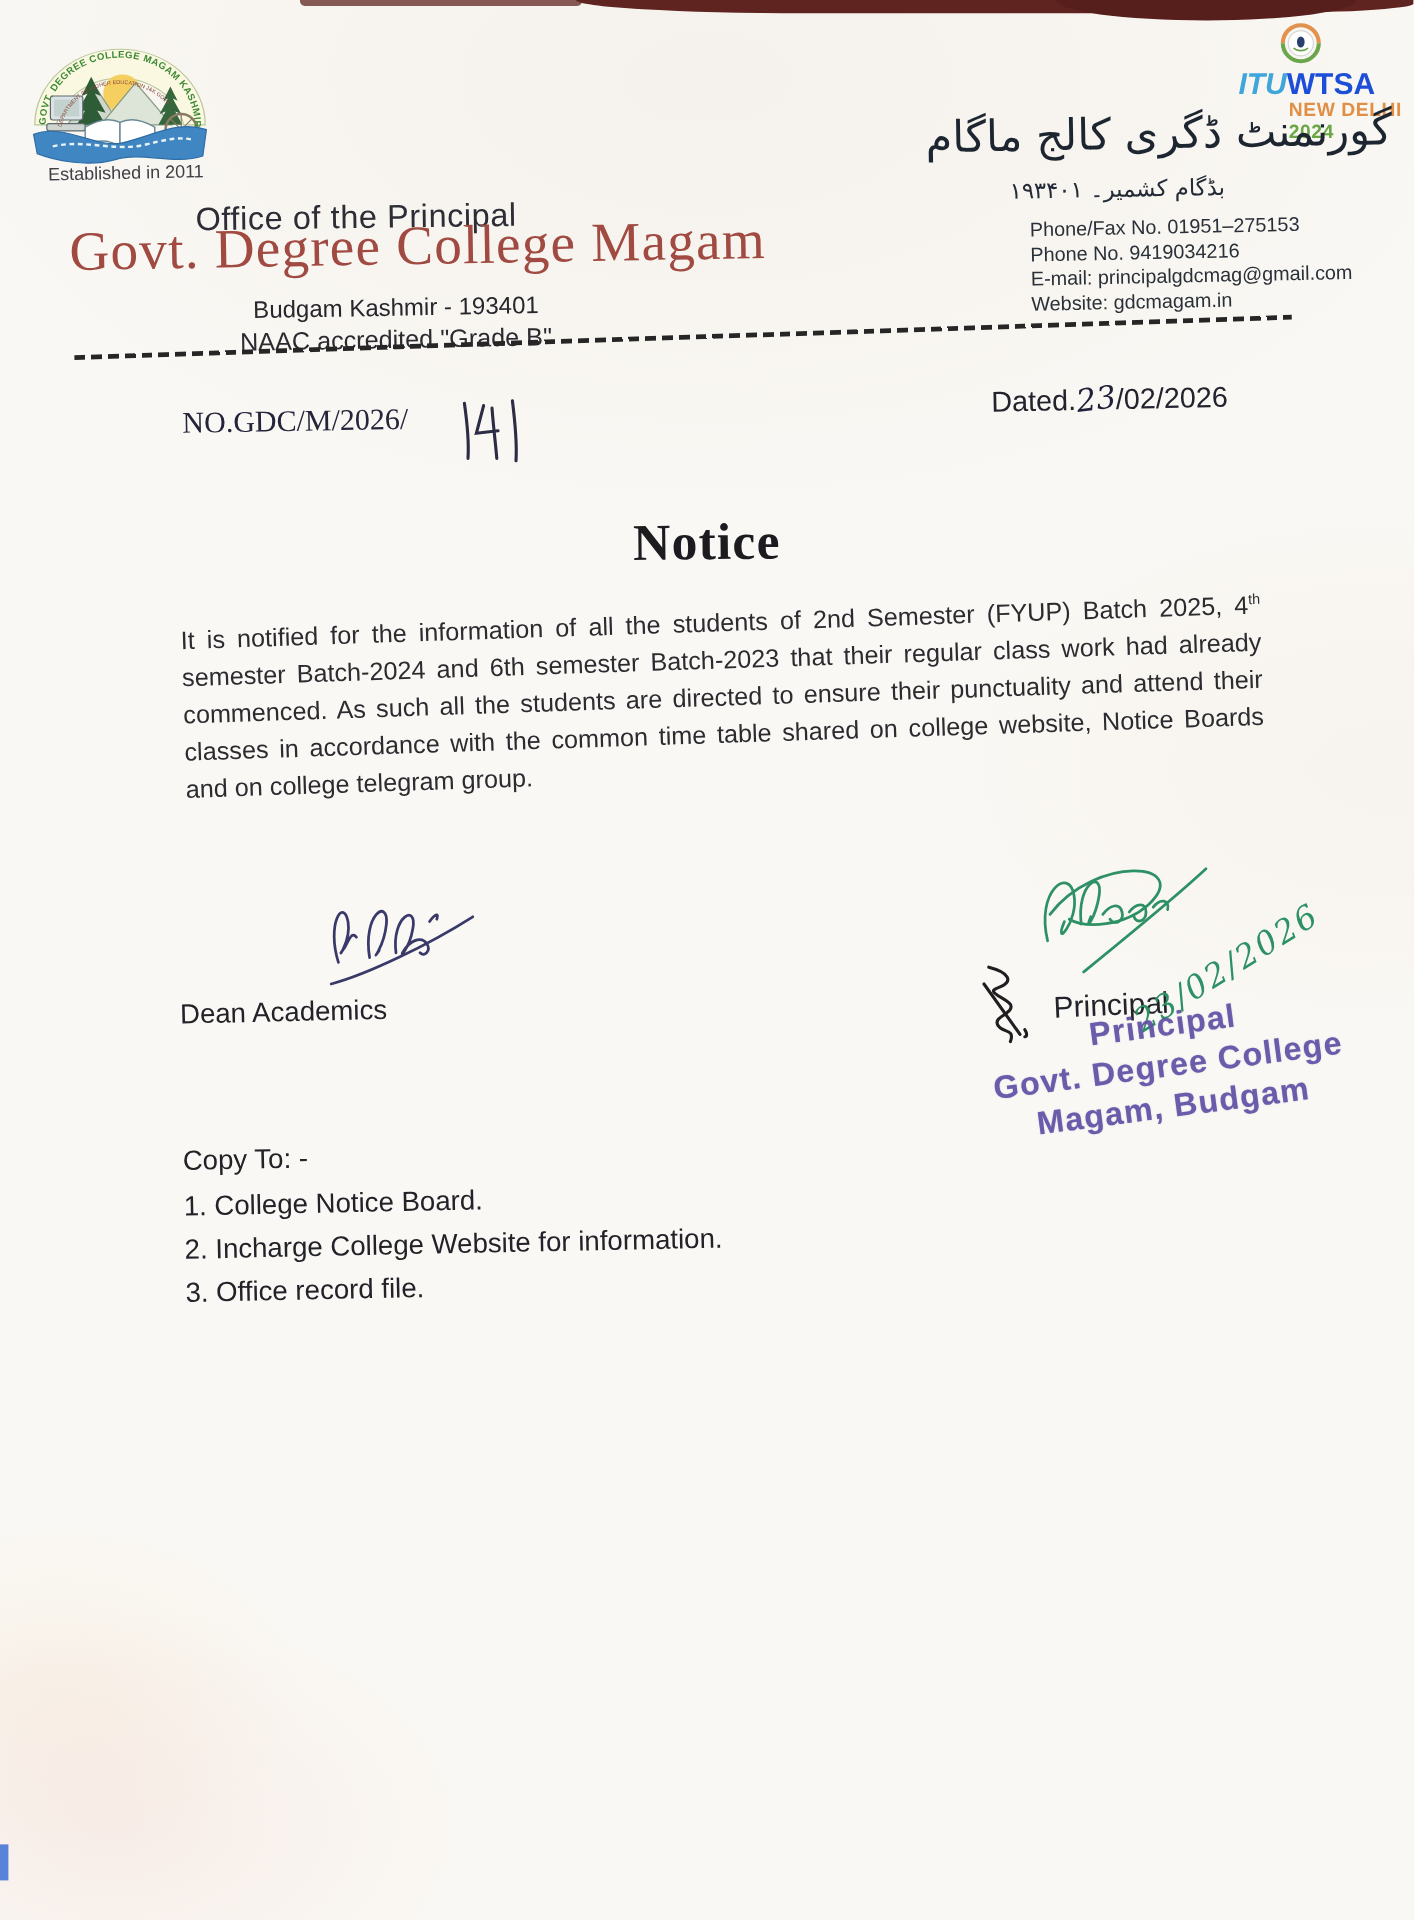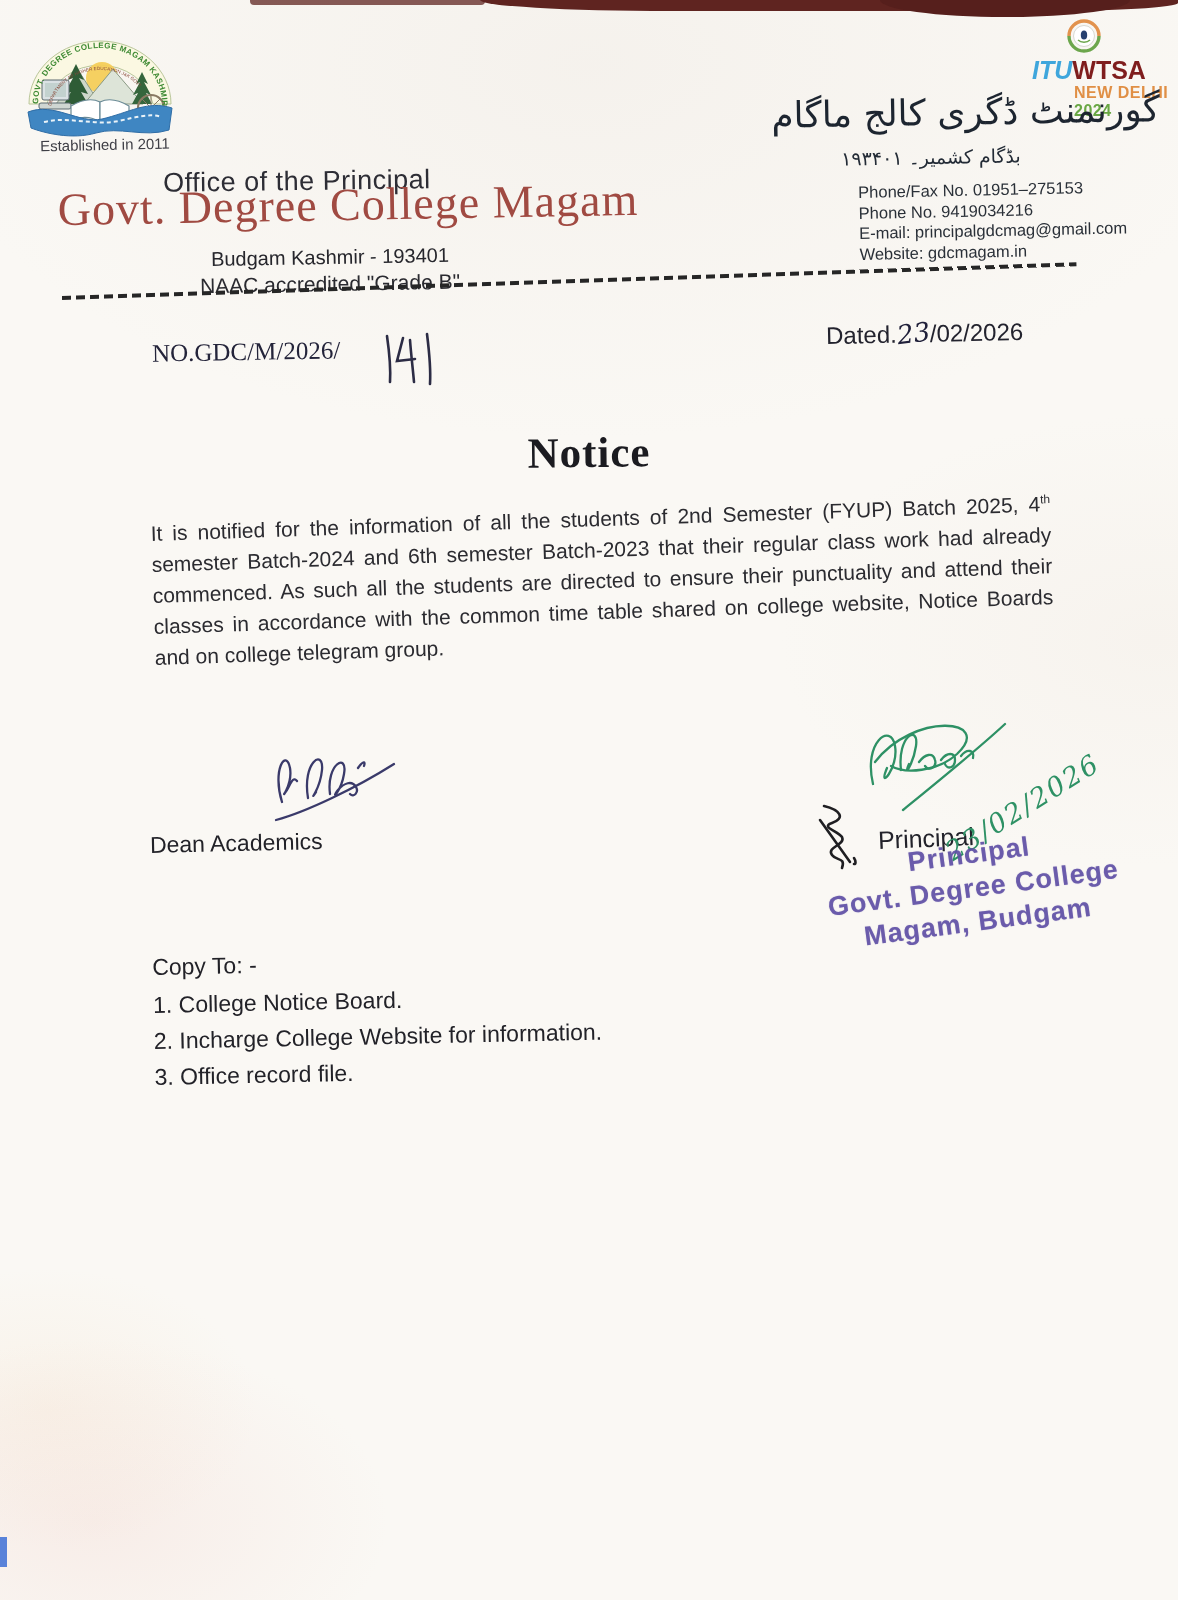--- a/index.html
+++ b/index.html
@@ -31,21 +31,21 @@
   .address-line{left:150px;top:246px;width:360px;text-align:center;font-size:20px;color:#26262c;
     transform:rotate(-1deg);}
   .naac-line{left:150px;top:272px;width:360px;text-align:center;font-size:21px;color:#2a2a30;
     transform:rotate(-1deg);}
   .dash-rule{left:62px;top:296px;width:1015px;height:4px;transform:rotate(-1.9deg);
     transform-origin:left center;
     background:repeating-linear-gradient(90deg,#262626 0 9px,transparent 9px 14px);}
   .itu-logo{left:1062px;top:16px;}
   .itu-word{left:1032px;top:56px;font-size:25px;font-weight:bold;letter-spacing:0;}
   .itu-word .itu{color:#3fa6dc;font-style:italic;}
-  .itu-word .wtsa{color:#7f1d1d;}
+  .itu-word .wtsa{color:#1d4ed8;}
   .itu-sub{left:1040px;top:84px;font-size:16px;font-weight:bold;letter-spacing:.5px;padding-left:34px;}
   .itu-sub .city{color:#e08f45;}
   .itu-sub .year{color:#69a744;}
   .urdu-title{left:720px;top:92px;width:440px;text-align:right;direction:rtl;
     font-family:"DejaVu Sans",sans-serif;font-size:36px;color:#1d2530;transform:rotate(-1deg);}
   .urdu-sub{left:800px;top:146px;width:262px;text-align:center;direction:rtl;
     font-family:"DejaVu Sans",sans-serif;font-size:19px;color:#232b36;transform:rotate(-1deg);}
   .contact{left:858px;top:182px;font-size:16.5px;color:#2a3038;line-height:20.5px;
     transform:rotate(-1.2deg);transform-origin:left top;}
   

